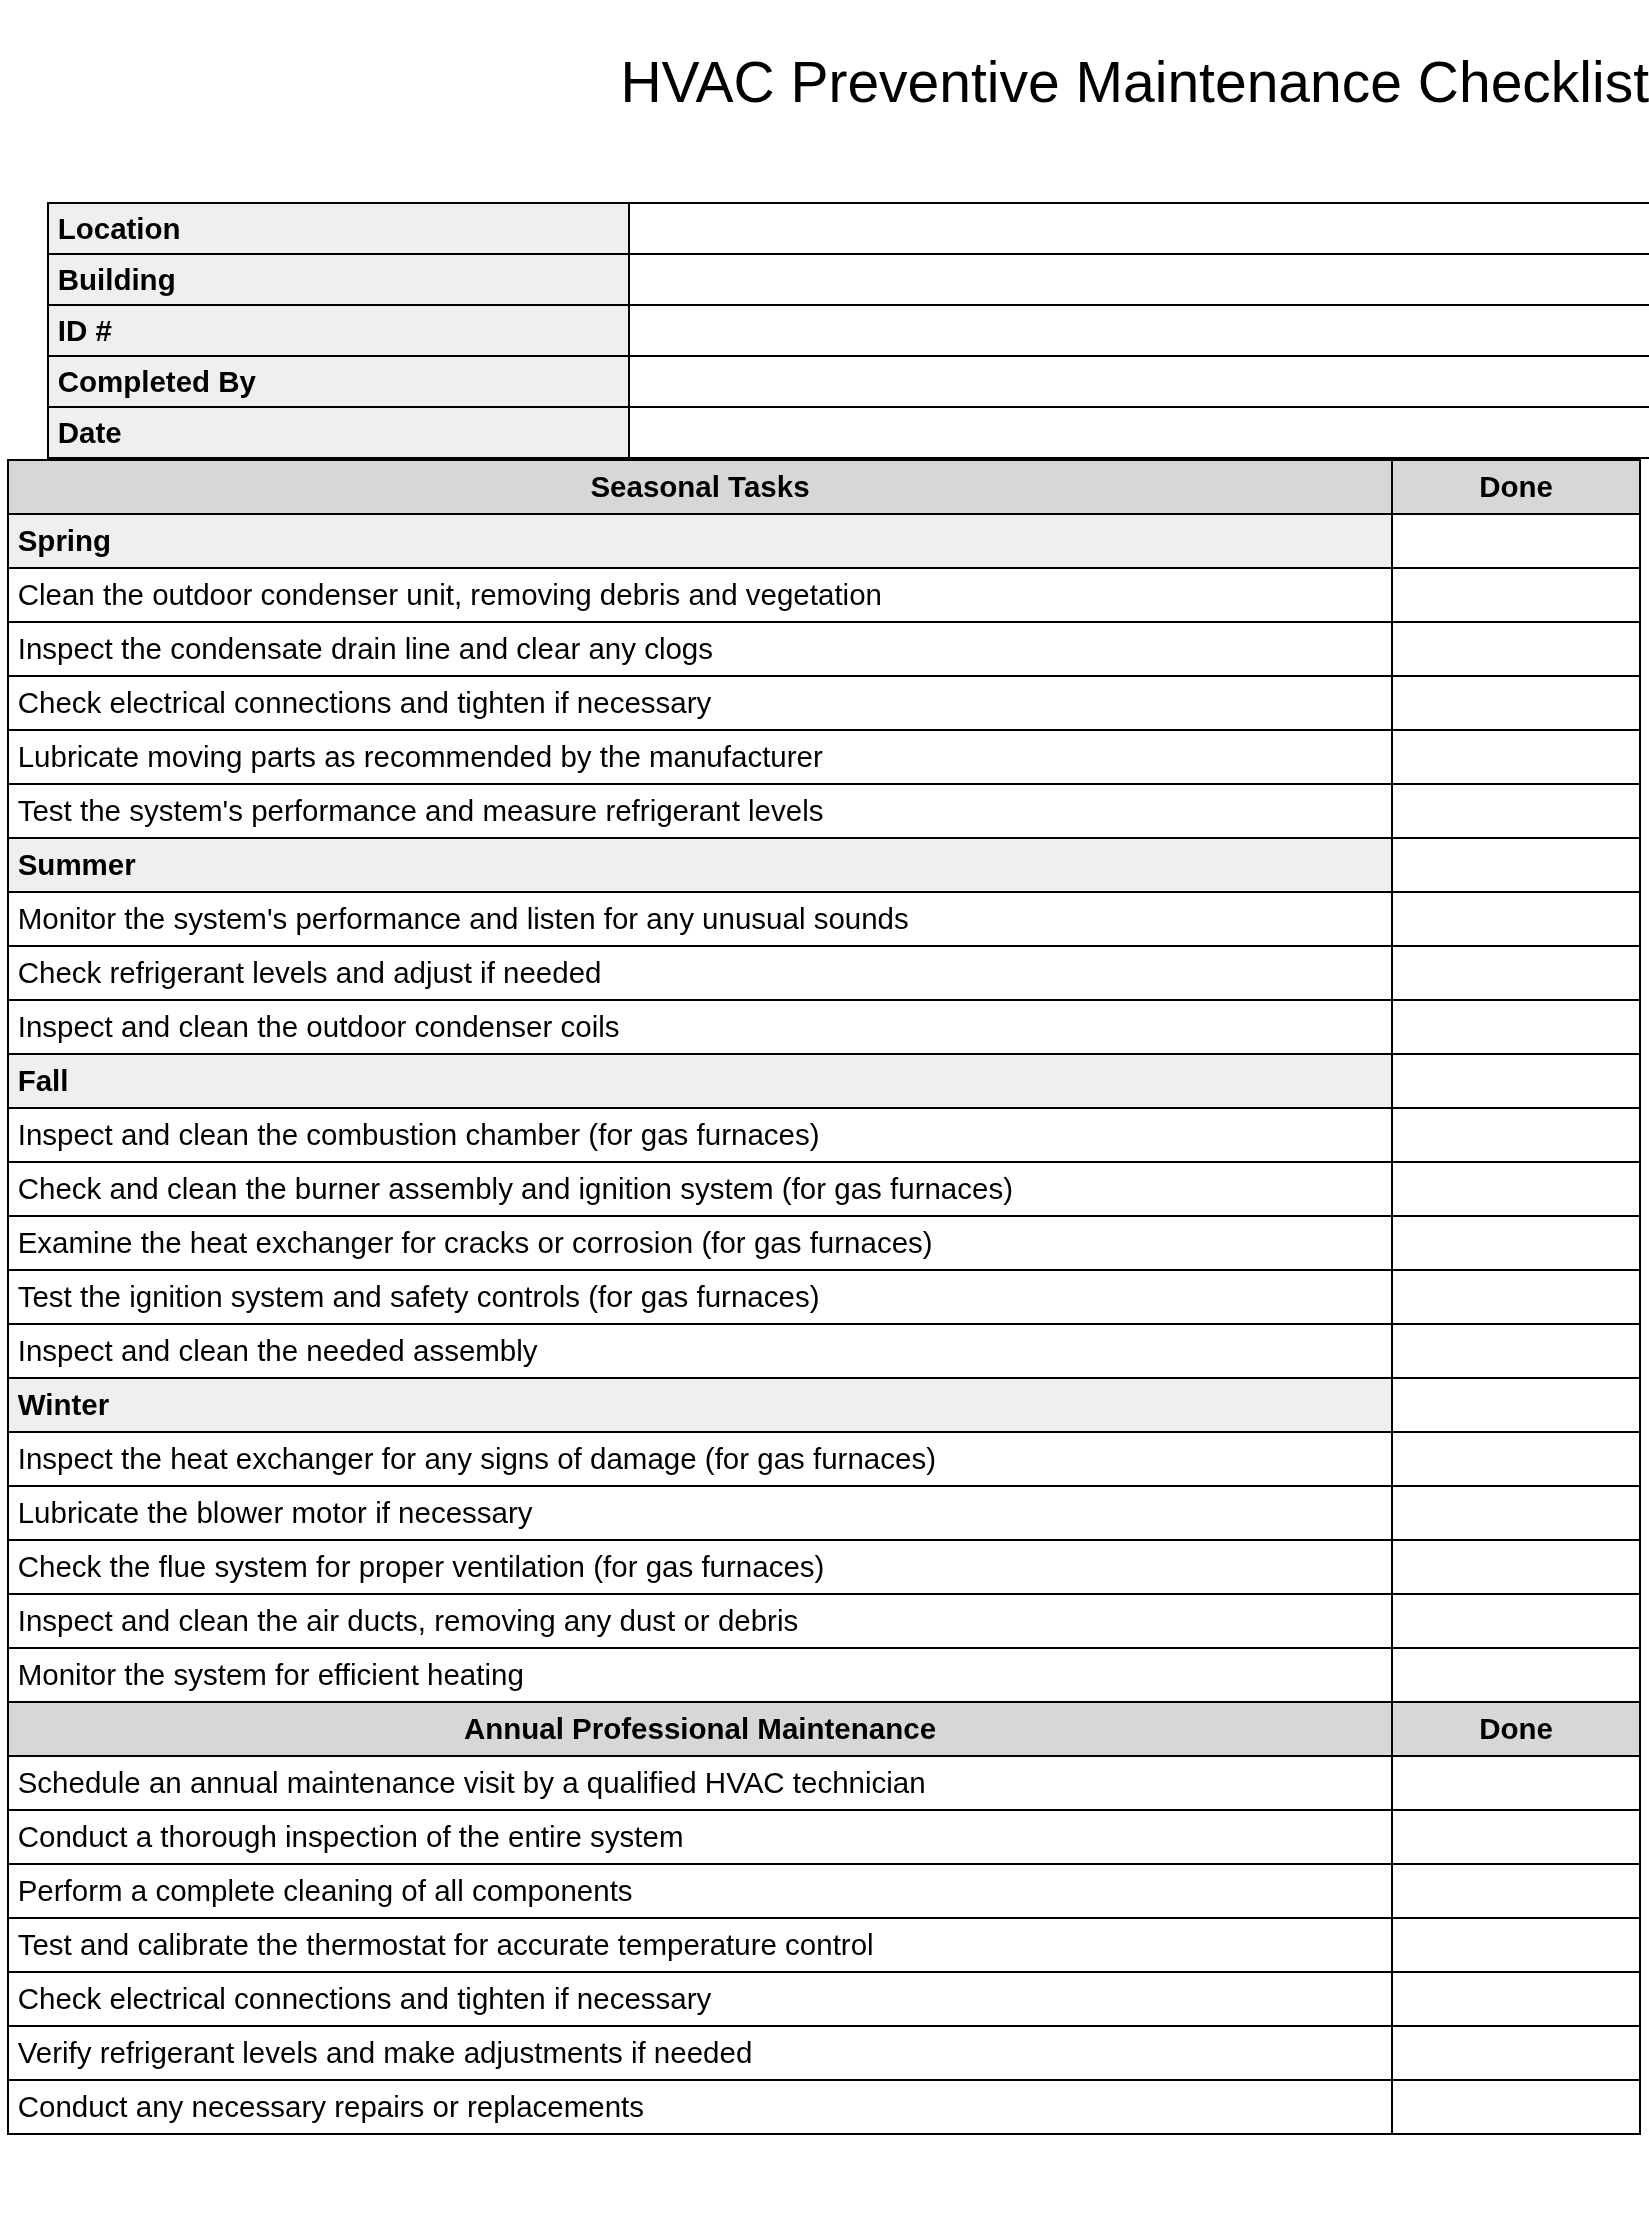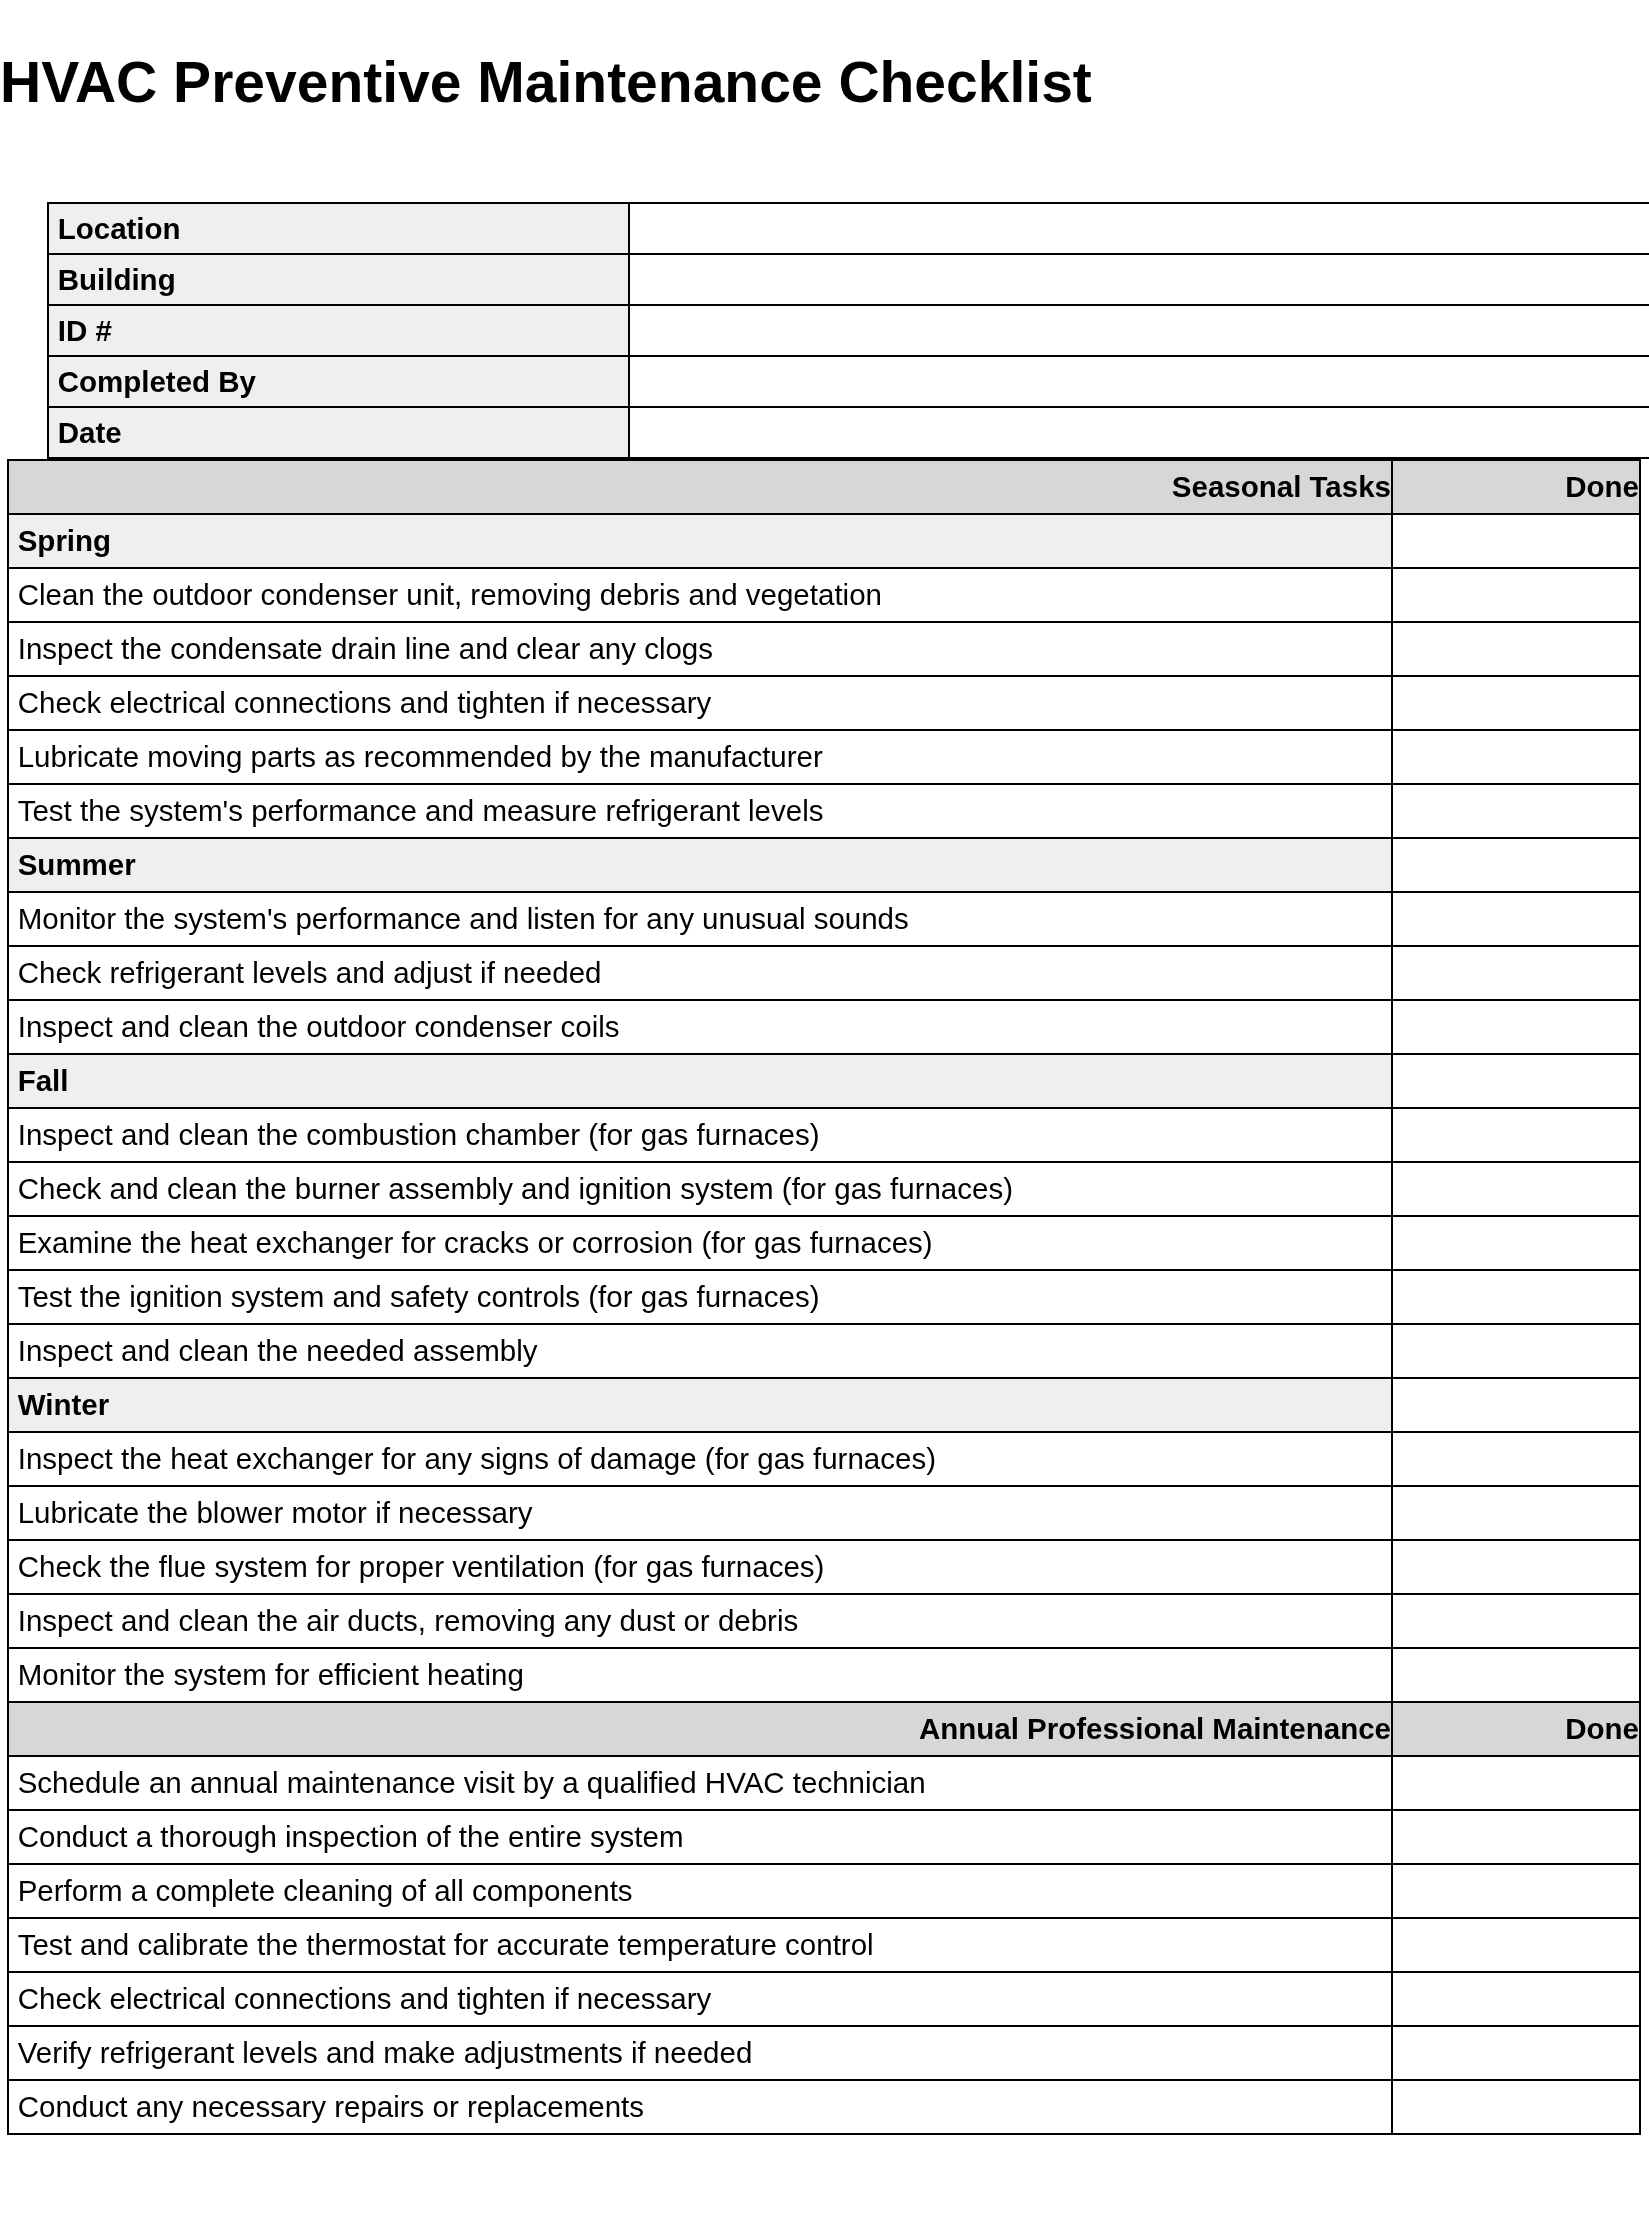--- a/index.html
+++ b/index.html
@@ -17,22 +17,22 @@
     color:var(--text-color);
     font-family:"Liberation Sans", sans-serif;
     overflow:hidden;
   }
   .title{
     margin:0;
     padding-top:45px;
     height:157px;
     font-size:57px;
     line-height:75px;
-    font-weight:bold;
-    text-align:left;
+    font-weight:normal;
+    text-align:right;
     letter-spacing:0;
   }
   table{
     border-collapse:collapse;
     table-layout:fixed;
     margin-left:7px;
   }
   td{
     border:2.6px solid var(--border-color);
     font-size:29.5px;
@@ -51,21 +51,21 @@
   }
   .info-table td.value{background:#ffffff;}
   
   .checklist-table{width:1631px;}
   .checklist-table col.c-task{width:1384px;}
   .checklist-table col.c-done{width:248px;}
   .checklist-table td{height:52px;}
   .checklist-table tr.header-row td{
     background:var(--header-gray);
     font-weight:bold;
-    text-align:right;
+    text-align:center;
     padding:0;
   }
   .checklist-table tr.section-row td.task{
     background:var(--section-gray);
     font-weight:bold;
     margin-top:33px;
   }
   .checklist-table tr.section-row td.done,
   .checklist-table tr.task-row td.done{background:#ffffff;}
   .checklist-table tr.task-row td.task{

